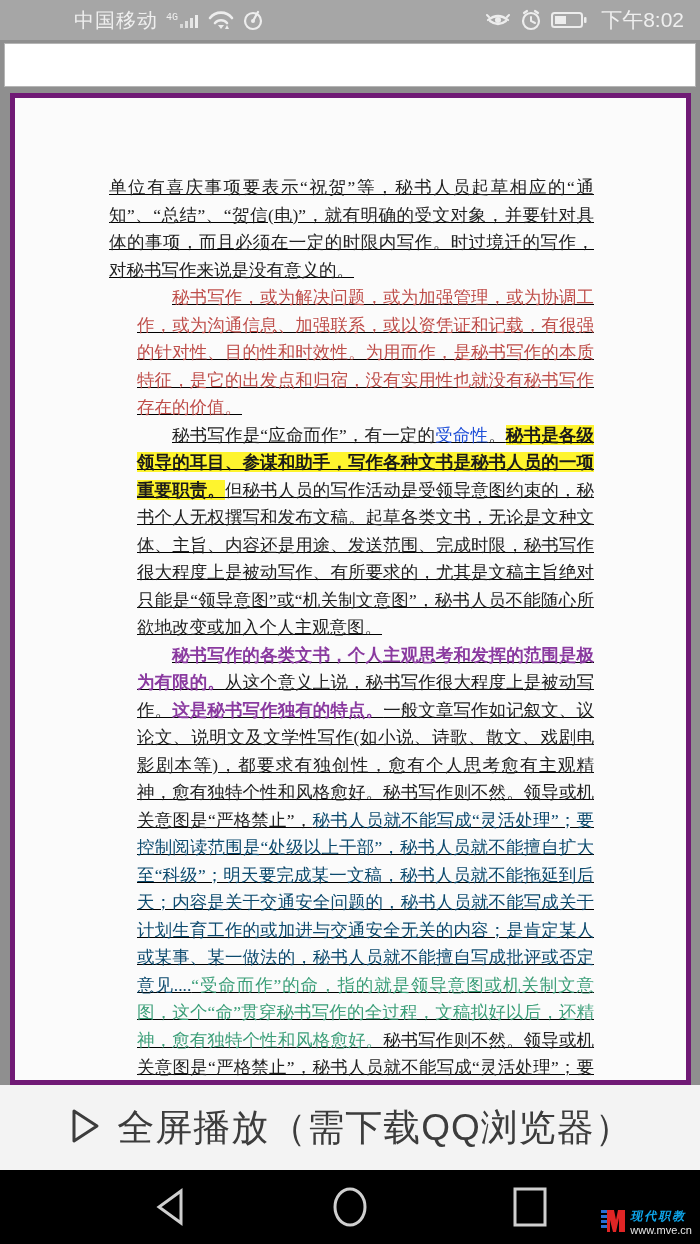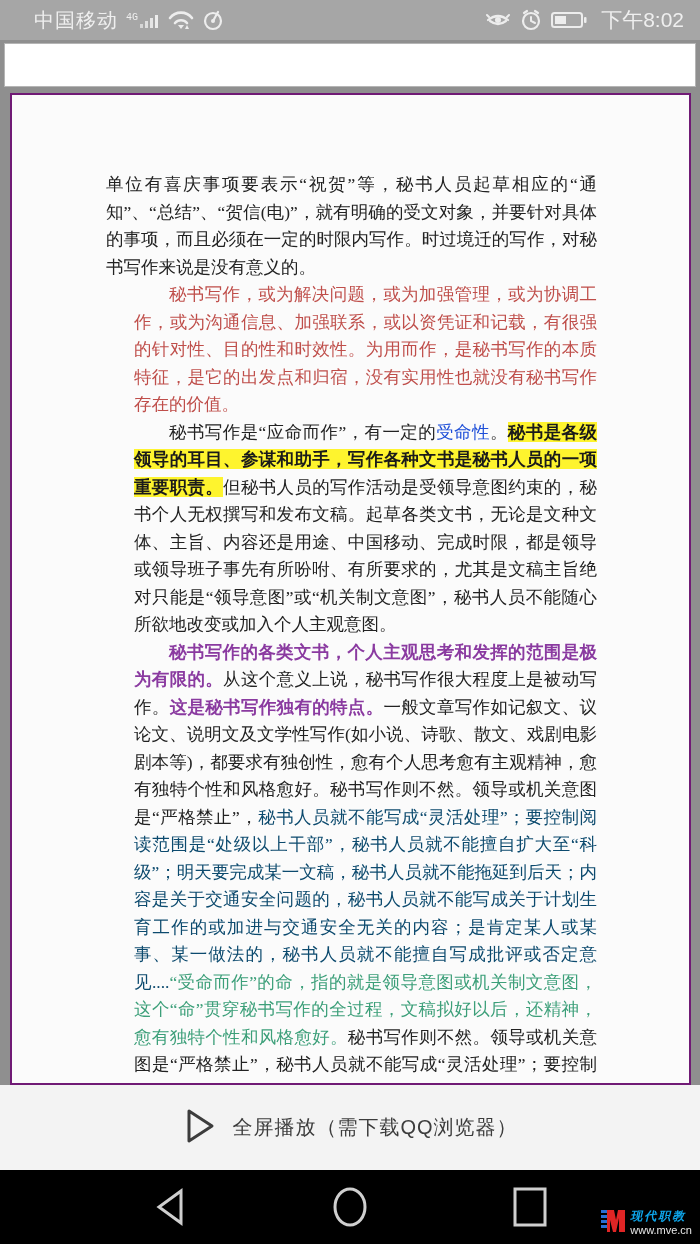--- a/index.html
+++ b/index.html
@@ -2,54 +2,54 @@
 <html><head>
 <meta charset="utf-8">
 <style>
   html,body{margin:0;padding:0;}
   body{width:700px;height:1244px;background:#8f8f8f;font-family:"Liberation Sans","DejaVu Sans",sans-serif;overflow:hidden;}
   .screen{position:relative;width:700px;height:1244px;background:#8f8f8f;}
 
   
   .status-bar{position:absolute;top:0;left:0;width:700px;height:40px;background:#a6a6a6;
     display:flex;align-items:center;justify-content:space-between;color:#efefef;}
-  .sb-left,.sb-right{display:flex;align-items:center;gap:8px;}
+  .sb-left,.sb-right{display:flex;align-items:center;gap:8px;margin-left:40px;}
   .sb-left{padding-left:34px;}
   .sb-right{padding-right:16px;}
   .sb-carrier{font-size:20px;letter-spacing:1px;}
   .sb-net{display:flex;align-items:flex-end;gap:2px;font-family:Liberation Mono, monospace;}
   .sb-4g{font-size:10px;position:relative;top:-6px;}
   .sb-time{font-size:21px;margin-left:6px;}
   .sbicon{display:block;}
 
   
   .top-strip{position:absolute;top:43px;left:4px;width:692px;height:44px;background:#ffffff;border:1px solid #b5b5b5;box-sizing:border-box;}
 
   
   .page{position:absolute;top:93px;left:10px;width:681px;height:992px;background:#fbfbfb;
-    border:2px solid #701a75;box-sizing:border-box;overflow:hidden;}
+    border:5px solid #701a75;box-sizing:border-box;overflow:hidden;text-decoration:underline;}
   .doc-body{padding:76px 92px 0 94px;
     font-family:"Liberation Serif","DejaVu Serif",serif;
     font-size:17.5px;line-height:27.5px;color:#222;text-align:justify;}
   .doc-para{margin:0;}
   .doc-para.indent{text-indent:2em;margin-left:28px;}
   .doc-heading{font-family:"Liberation Sans","DejaVu Sans",sans-serif;
     font-weight:bold;font-size:20px;color:#151515;margin:14px 0 11px 0;letter-spacing:1px;}
   .seg-black{color:#222;}
   .seg-red{color:#bf4e4a;}
   .seg-orange{color:#1d4ed8;}
   .seg-highlight{background:#fef42e;color:#1a1a1a;font-weight:600;}
   .seg-purple{color:#8a3aa0;font-weight:bold;}
   .seg-blue{color:#0c4a6e;}
   .seg-green{color:#3c9f79;}
 
   
   .player-bar{position:absolute;top:1085px;left:0;width:700px;height:85px;background:#f3f3f3;
     display:flex;align-items:center;justify-content:center;gap:14px;}
-  .player-label{font-size:20px;color:#3c3c3c;letter-spacing:1px;}
+  .player-label{font-size:37px;color:#3c3c3c;letter-spacing:1px;}
 
   
   .nav-bar{position:absolute;top:1170px;left:0;width:700px;height:74px;background:#000;}
   .nav-icons{position:absolute;top:0;left:80px;width:540px;height:74px;
     display:flex;align-items:center;justify-content:space-between;padding:0 60px;box-sizing:border-box;}
   .nav-btn{display:flex;align-items:center;justify-content:center;width:60px;height:60px;}
 
   
   .watermark{position:absolute;right:8px;bottom:4px;display:flex;align-items:center;gap:5px;}
   .wm-text{display:flex;flex-direction:column;line-height:1.1;}
@@ -115,21 +115,21 @@
       <span class="sb-time">下午8:02</span>
     </div>
   </div>
 
   <div class="top-strip"></div>
 
   <div class="page">
     <div class="doc-body">
         <p class="doc-para"><span class="seg-black">单位有喜庆事项要表示“祝贺”等，秘书人员起草相应的“通知”、“总结”、“贺信(电)”，就有明确的受文对象，并要针对具体的事项，而且必须在一定的时限内写作。时过境迁的写作，对秘书写作来说是没有意义的。</span></p>
         <p class="doc-para indent"><span class="seg-red">秘书写作，或为解决问题，或为加强管理，或为协调工作，或为沟通信息、加强联系，或以资凭证和记载，有很强的针对性、目的性和时效性。为用而作，是秘书写作的本质特征，是它的出发点和归宿，没有实用性也就没有秘书写作存在的价值。</span></p>
-        <p class="doc-para indent"><span class="seg-black">秘书写作是“应命而作”，有一定的</span><span class="seg-orange">受命性</span><span class="seg-black">。</span><span class="seg-highlight">秘书是各级领导的耳目、参谋和助手，写作各种文书是秘书人员的一项重要职责。</span><span class="seg-black">但秘书人员的写作活动是受领导意图约束的，秘书个人无权撰写和发布文稿。起草各类文书，无论是文种文体、主旨、内容还是用途、中国移动、完成时限，都是领导或领导班子事先有所吩咐、有所要求的，尤其是文稿主旨绝对只能是“领导意图”或“机关制文意图”，秘书人员不能随心所欲地改变或加入个人主观意图。</span></p>
+        <p class="doc-para indent"><span class="seg-black">秘书写作是“应命而作”，有一定的</span><span class="seg-orange">受命性</span><span class="seg-black">。</span><span class="seg-highlight">秘书是各级领导的耳目、参谋和助手，写作各种文书是秘书人员的一项重要职责。</span><span class="seg-black">但秘书人员的写作活动是受领导意图约束的，秘书个人无权撰写和发布文稿。起草各类文书，无论是文种文体、主旨、内容还是用途、发送范围、完成时限，秘书写作很大程度上是被动写作、有所要求的，尤其是文稿主旨绝对只能是“领导意图”或“机关制文意图”，秘书人员不能随心所欲地改变或加入个人主观意图。</span></p>
         <p class="doc-para indent"><span class="seg-purple">秘书写作的各类文书，个人主观思考和发挥的范围是极为有限的。</span><span class="seg-black">从这个意义上说，秘书写作很大程度上是被动写作。</span><span class="seg-purple">这是秘书写作独有的特点。</span><span class="seg-black">一般文章写作如记叙文、议论文、说明文及文学性写作(如小说、诗歌、散文、戏剧电影剧本等)，都要求有独创性，愈有个人思考愈有主观精神，愈有独特个性和风格愈好。秘书写作则不然。领导或机关意图是“严格禁止”，</span><span class="seg-blue">秘书人员就不能写成“灵活处理”；要控制阅读范围是“处级以上干部”，秘书人员就不能擅自扩大至“科级”；明天要完成某一文稿，秘书人员就不能拖延到后天；内容是关于交通安全问题的，秘书人员就不能写成关于计划生育工作的或加进与交通安全无关的内容；是肯定某人或某事、某一做法的，秘书人员就不能擅自写成批评或否定意见....</span><span class="seg-green">“受命而作”的命，指的就是领导意图或机关制文意图，这个“命”贯穿秘书写作的全过程，文稿拟好以后，还精神，愈有独特个性和风格愈好。</span><span class="seg-black">秘书写作则不然。领导或机关意图是“严格禁止”，秘书人员就不能写成“灵活处理”；要控制阅读范围是“处级以上干部”，秘书人员就不能擅自扩大至“科级”；明天要完成某一文稿，秘书人员就不能拖延到后天；内容是关于交通安全问题的，</span></p>
       </div>
   </div>
 
   <div class="player-bar">
     <span>
       <svg width="36" height="42" viewBox="0 0 36 42">
         <path d="M7 6 L30 21 L7 36 Z" fill="none" stroke="#3c3c3c" stroke-width="3" stroke-linejoin="round"></path>
       </svg>
     </span>

